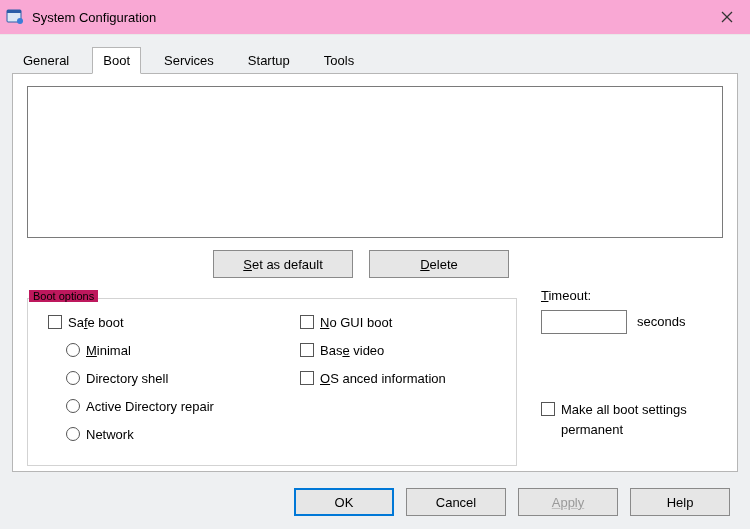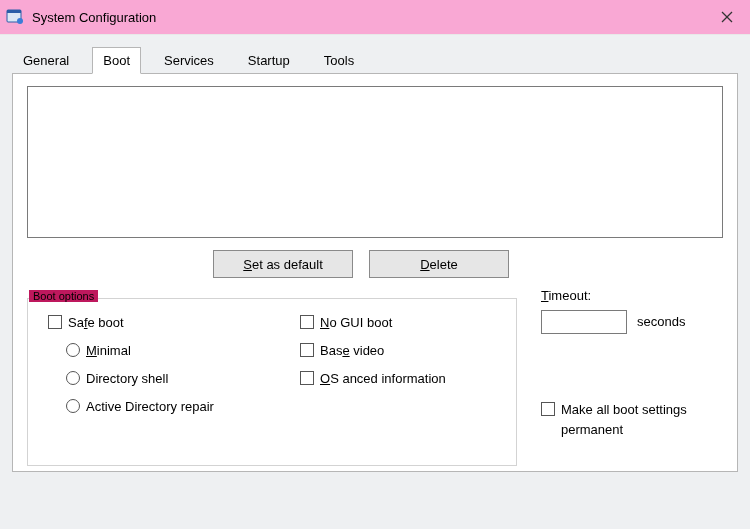--- a/index.html
+++ b/index.html
@@ -303,20 +303,24 @@
           <span><span class="ak">M</span><span>inimal</span></span>
         </div>
         <div class="radio-row">
           <span class="radio-circle"></span>
           <span><span>Directory shell</span></span>
         </div>
         <div class="radio-row">
           <span class="radio-circle"></span>
           <span>Active Directory repair</span>
         </div>
+        <div class="radio-row">
+          <span class="radio-circle"></span>
+          <span>Network</span>
+        </div>
       </div>
 
       <div class="col2">
         <div class="checkbox-row">
           <span class="checkbox-box"></span>
           <span><span class="ak">N</span><span>o GUI boot</span></span>
         </div>
         <div class="checkbox-row">
           <span class="checkbox-box"></span>
           <span><span>Bas</span><span class="ak">e</span><span> video</span></span>
@@ -334,14 +338,28 @@
     <input class="timeout-input" type="text" value="" style="">
     <div class="timeout-unit">seconds</div>
 
     <div class="perm-row">
       <span class="checkbox-box"></span>
       <span class="lbl">Make all boot settings permanent</span>
     </div>
 
   </div>
 
+  <div class="dlg-buttons">
+    <div class="dlg-btn default">
+      <span>OK</span>
+    </div>
+    <div class="dlg-btn">
+      <span>Cancel</span>
+    </div>
+    <div class="dlg-btn disabled">
+      <span><span>A</span><span>pply</span></span>
+    </div>
+    <div class="dlg-btn">
+      <span>Help</span>
+    </div>
+  </div>
 
 </div>
 
 </body></html>

